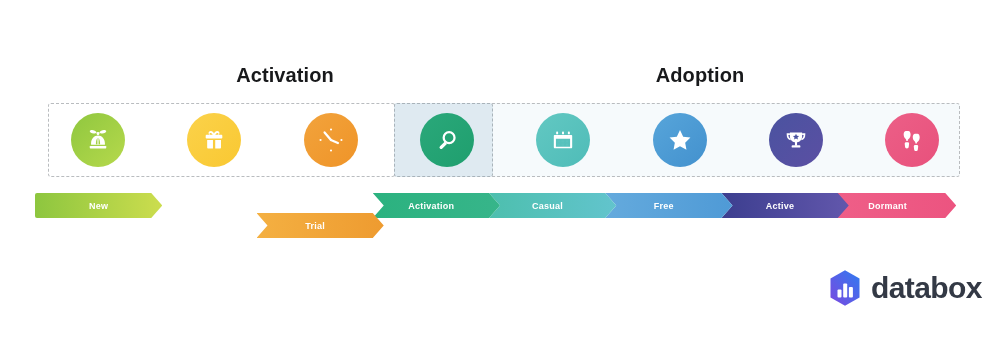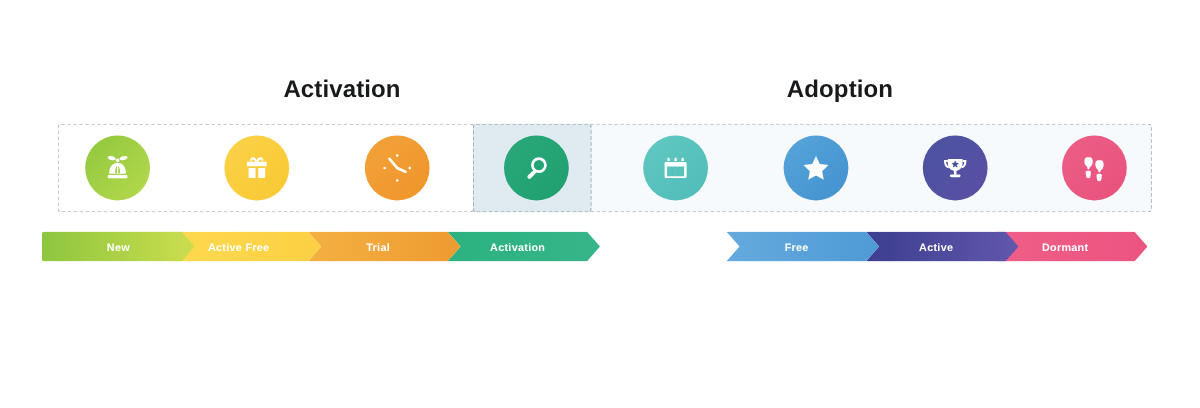--- a/index.html
+++ b/index.html
@@ -155,34 +155,51 @@
         <path fill="#ffffff" d="M19.5 21.2h1.7c.9 0 1.5.7 1.4 1.6l-.4 3.3c-.1 1.0-.9 1.7-1.9 1.7h-.1c-1.0 0-1.8-.7-1.9-1.7l-.4-3.3c-.1-.9.6-1.6 1.6-1.6z"></path>
       </svg>
         </span>
       </div>
     </div>
 
   <div class="chevron-bar" id="chevron-bar">
       <div class="chev first" style="left: 0px; width: 127.25px; z-index: 8; background: linear-gradient(90deg, rgb(141, 198, 63), rgb(204, 221, 78)); clip-path: polygon(0px 0px, calc(100% - 11px) 0px, 100% 50%, calc(100% - 11px) 100%, 0px 100%); border-top-left-radius: 2px; border-bottom-left-radius: 2px;">
         <span>New</span>
       </div>
-      <div class="chev" style="left: 105.25px; width: 127.25px; z-index: 7; background: linear-gradient(90deg, rgb(255, 217, 79), rgb(251, 208, 67)); clip-path: polygon(0px 0px, calc(100% - 11px) 0px, 100% 50%, calc(100% - 11px) 100%, 0px 100%, 11px 50%);">
-        <span>Active Free</span>
-      </div>
-      <div class="chev" style="left: 221.5px; width: 127.25px; z-index: 6; background: linear-gradient(90deg, rgb(244, 176, 66), rgb(238, 155, 48)); clip-path: polygon(0px 0px, calc(100% - 11px) 0px, 100% 50%, calc(100% - 11px) 100%, 0px 100%, 11px 50%);">
+      <div class="chev" style="left: 221.5px; width: 127.25px; z-index: 6; background: linear-gradient(90deg, rgb(244, 176, 66), rgb(238, 155, 48)); clip-path: polygon(0px 0px, calc(100% - 11px) 0px, 100% 50%, calc(100% - 11px) 100%, 0px 100%, 11px 50%); margin-top: 20px;">
         <span>Trial</span>
       </div>
       <div class="chev" style="left: 337.75px; width: 127.25px; z-index: 5; background: linear-gradient(90deg, rgb(43, 178, 127), rgb(55, 181, 138)); clip-path: polygon(0px 0px, calc(100% - 11px) 0px, 100% 50%, calc(100% - 11px) 100%, 0px 100%, 11px 50%);">
         <span>Activation</span>
       </div>
+      <div class="chev" style="left: 454px; width: 127.25px; z-index: 4; background: linear-gradient(90deg, rgb(77, 191, 174), rgb(98, 196, 205)); clip-path: polygon(0px 0px, calc(100% - 11px) 0px, 100% 50%, calc(100% - 11px) 100%, 0px 100%, 11px 50%);">
+        <span>Casual</span>
+      </div>
       <div class="chev" style="left: 570.25px; width: 127.25px; z-index: 3; background: linear-gradient(90deg, rgb(100, 170, 221), rgb(79, 154, 214)); clip-path: polygon(0px 0px, calc(100% - 11px) 0px, 100% 50%, calc(100% - 11px) 100%, 0px 100%, 11px 50%);">
         <span>Free</span>
       </div>
       <div class="chev" style="left: 686.5px; width: 127.25px; z-index: 2; background: linear-gradient(90deg, rgb(60, 62, 143), rgb(98, 87, 172)); clip-path: polygon(0px 0px, calc(100% - 11px) 0px, 100% 50%, calc(100% - 11px) 100%, 0px 100%, 11px 50%);">
         <span>Active</span>
       </div>
       <div class="chev" style="left: 794px; width: 127.25px; z-index: 1; background: linear-gradient(90deg, rgb(239, 95, 136), rgb(236, 84, 128)); clip-path: polygon(0px 0px, calc(100% - 11px) 0px, 100% 50%, calc(100% - 11px) 100%, 0px 100%, 11px 50%);">
         <span>Dormant</span>
       </div>
     </div>
 
+  <div class="logo">
+    <div class="logo-mark">
+      <svg viewBox="0 0 34 38" width="34" height="38">
+        <defs>
+          <linearGradient id="hexg" x1="0" y1="1" x2="1" y2="0">
+            <stop offset="0%" stop-color="#7b48e0"></stop>
+            <stop offset="100%" stop-color="#2f7bf0"></stop>
+          </linearGradient>
+        </defs>
+        <path d="M17 1.2 L31.5 9.6 L31.5 28.4 L17 36.8 L2.5 28.4 L2.5 9.6 Z" fill="url(#hexg)"></path>
+        <rect x="9.5" y="20.5" width="4" height="8" rx="1" fill="#ffffff"></rect>
+        <rect x="15.2" y="14.5" width="4" height="14" rx="1" fill="#ffffff"></rect>
+        <rect x="20.9" y="18.0" width="4" height="10.5" rx="1" fill="#ffffff"></rect>
+      </svg>
+    </div>
+    <div class="logo-text">databox</div>
+  </div>
 
 </div>
 
 </body></html>

